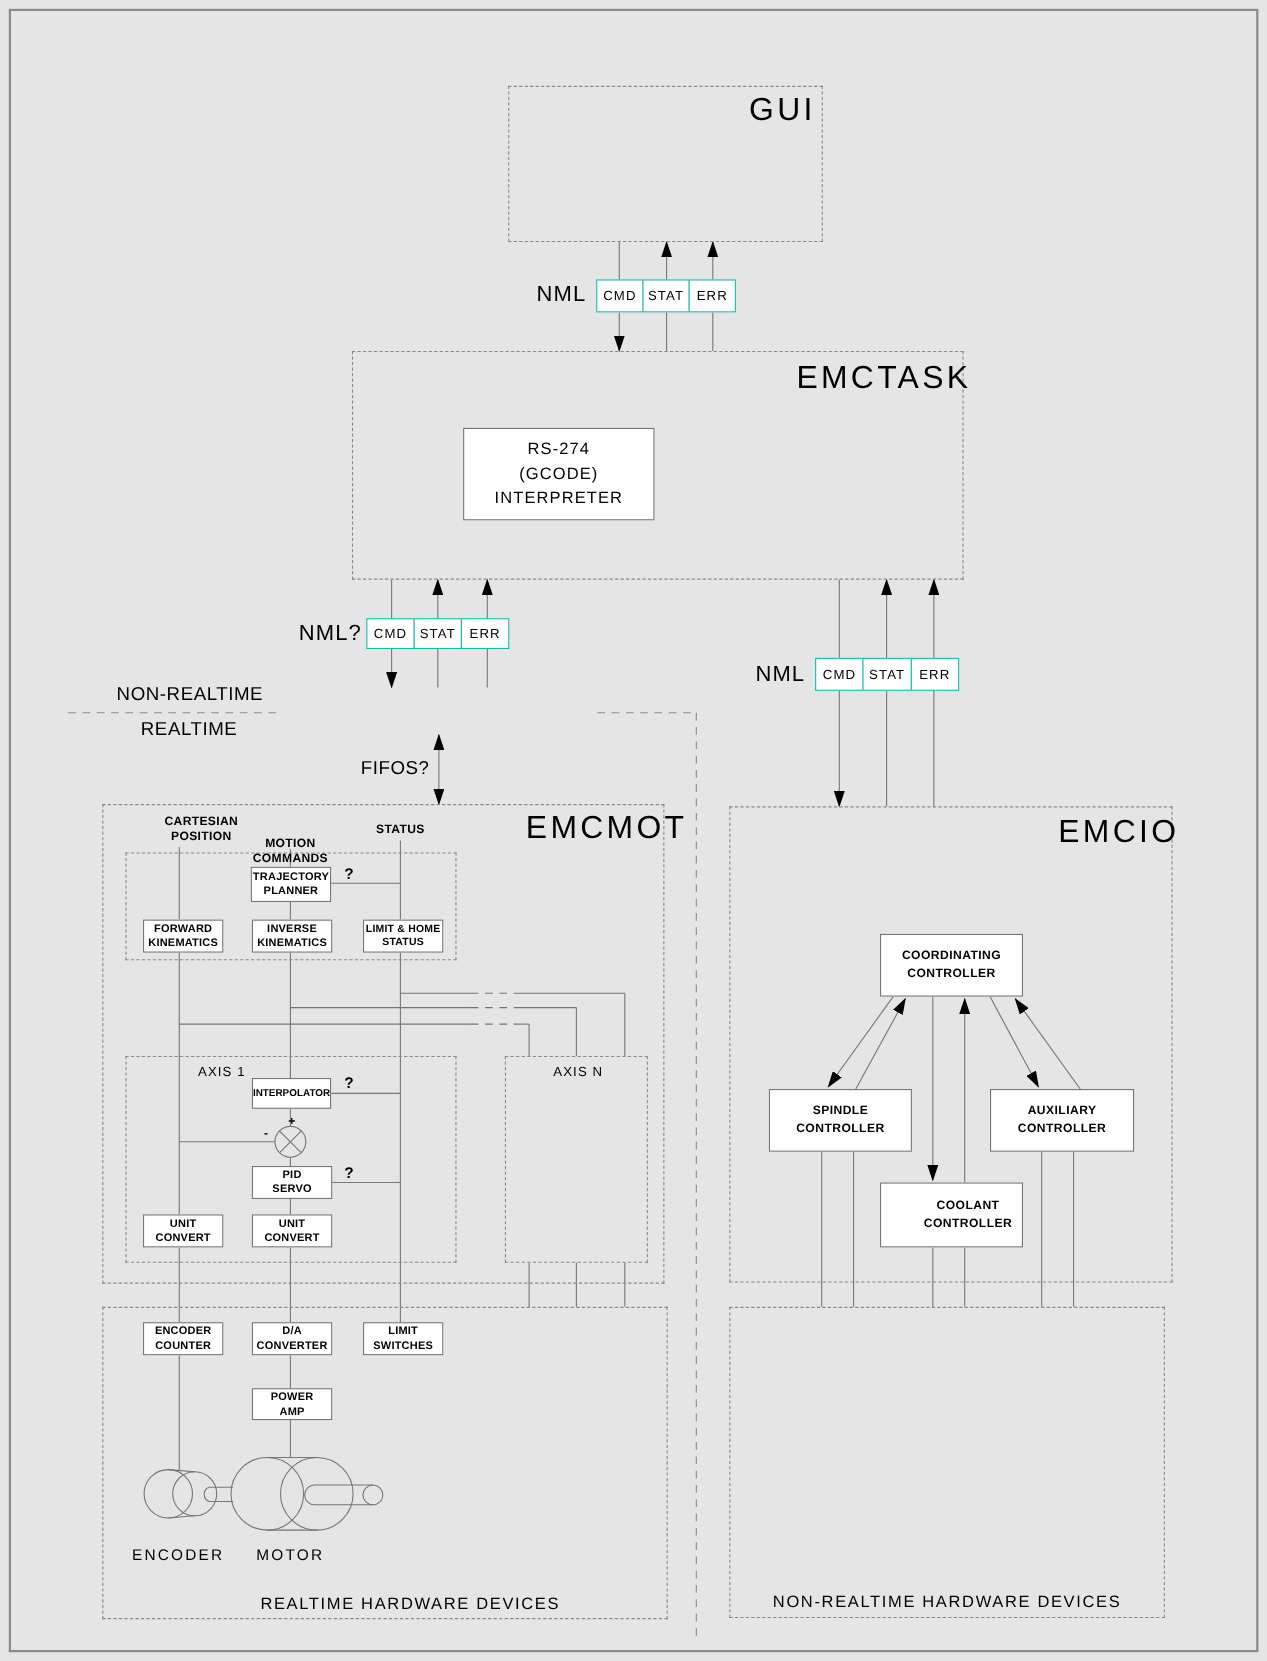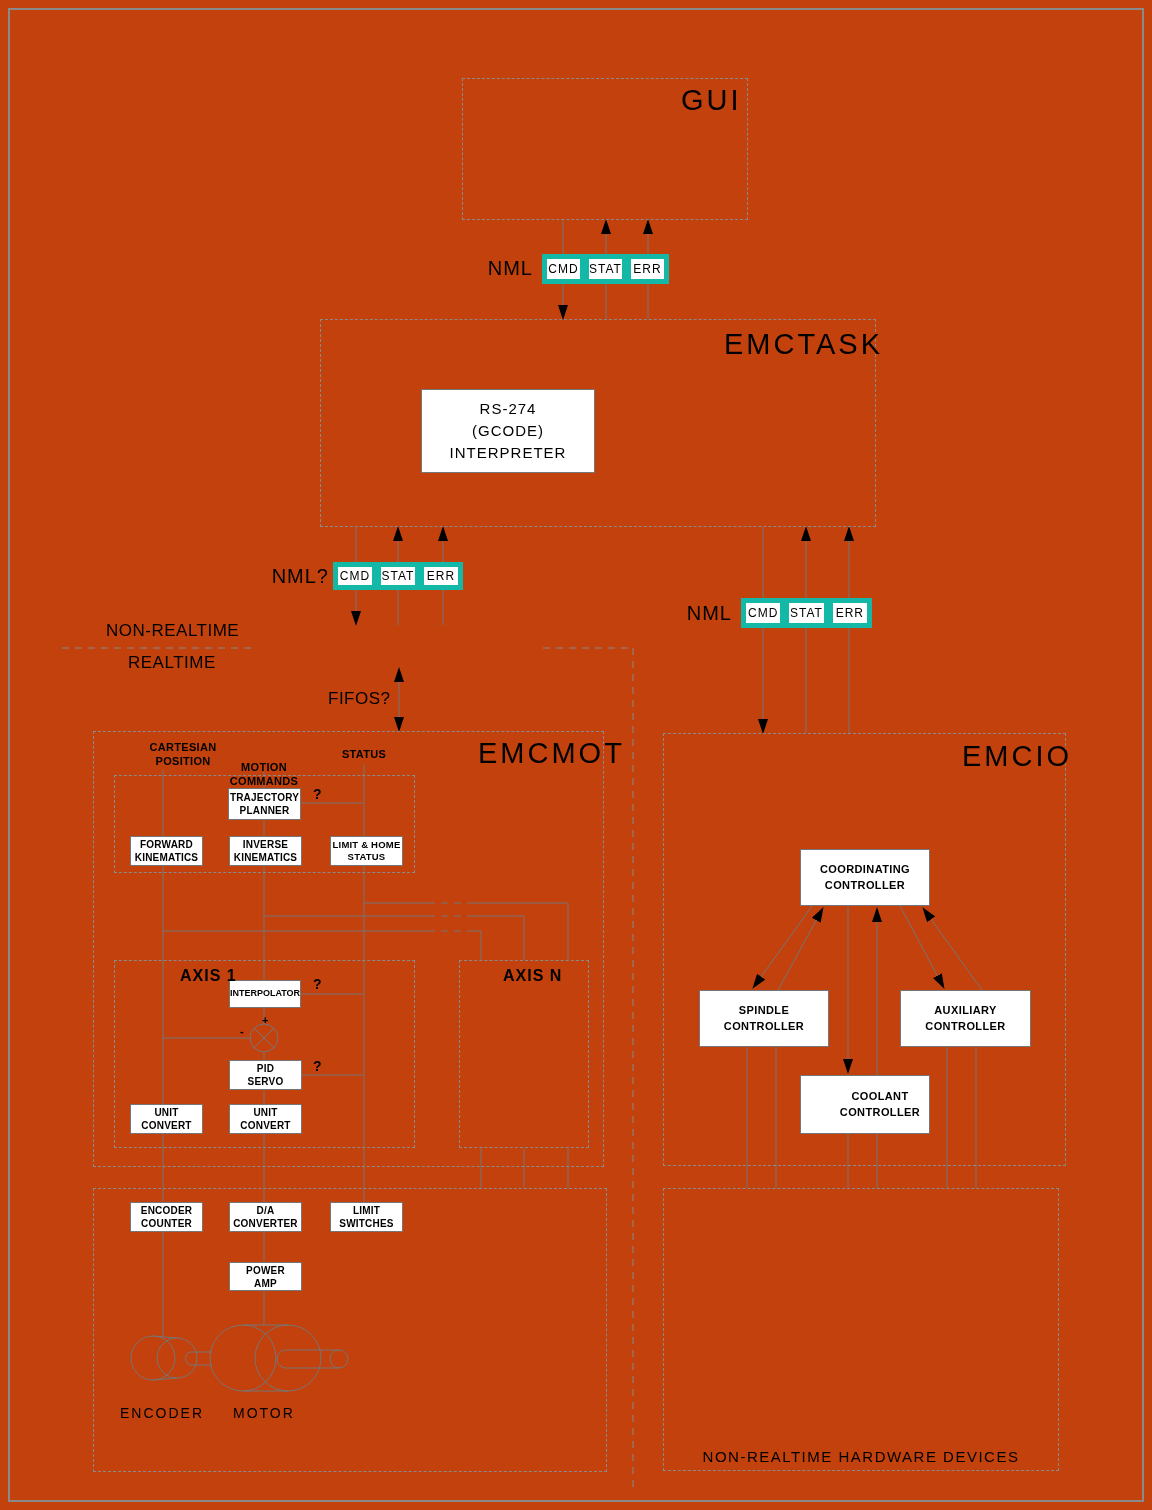--- a/index.html
+++ b/index.html
@@ -1,37 +1,37 @@
 <!DOCTYPE html>
 <html><head>
 <meta charset="utf-8">
 <style>
   html,body{margin:0;padding:0;background:#fff;}
-  .canvas{position:relative;width:1152px;height:1510px;background:#c2410c;
+  .canvas{position:relative;width:1152px;height:1510px;background:#e5e5e5;
           font-family:"Liberation Sans",sans-serif;color:#000;overflow:hidden;}
   .frame{position:absolute;inset:8px;border:2px solid #8a8a8a;z-index:0;}
   svg.wires{position:absolute;left:0;top:0;z-index:1;}
   .box{position:absolute;box-sizing:border-box;z-index:2;}
   .dashedbox{border:1px dashed #8a8a8a;background:transparent;}
   .solid{border:1px solid #767676;background:#fff;display:flex;align-items:center;justify-content:center;
          text-align:center;white-space:pre-line;}
   .lbl{position:absolute;z-index:3;white-space:pre-line;line-height:1.25;}
   .title{position:absolute;z-index:3;font-size:29px;letter-spacing:3px;white-space:nowrap;}
   .smalltext{font-size:10px;font-weight:bold;letter-spacing:.2px;line-height:1.3;}
   .ctrltext{font-size:11px;font-weight:bold;letter-spacing:.4px;line-height:1.45;}
   .midtext{font-size:15px;letter-spacing:1px;line-height:1.45;}
   .nmlrow{position:absolute;display:flex;z-index:2;}
-  .nmlrow .cell{flex:1;border:5px solid #14b8a6;background:#fff;margin-left:-1px;
+  .nmlrow .cell{flex:1;border:1px solid #14b8a6;background:#fff;margin-left:-1px;
                 display:flex;align-items:center;justify-content:center;
                 font-size:12px;letter-spacing:1px;}
   .nmlrow .cell:first-child{margin-left:0;}
   .nmllabel{position:absolute;z-index:3;font-size:20px;letter-spacing:1px;text-align:right;}
   .collabel{position:absolute;z-index:3;font-size:11px;font-weight:bold;letter-spacing:.3px;
             text-align:center;white-space:pre-line;line-height:1.3;}
-  .axislabel{position:absolute;z-index:3;font-size:16px;font-weight:bold;letter-spacing:1px;}
+  .axislabel{position:absolute;z-index:3;font-size:12px;font-weight:normal;letter-spacing:1px;}
   .qmark{position:absolute;z-index:3;font-size:14px;font-weight:bold;}
   .hwlabel{position:absolute;z-index:3;font-size:15px;letter-spacing:1.5px;text-align:center;}
   .sumsign{position:absolute;z-index:3;font-size:11px;font-weight:bold;}
 </style>
 </head>
 <body>
 
 <div class="canvas">
   <div class="frame"></div>
 
@@ -237,20 +237,21 @@
   <div class="box solid smalltext" style="left:130px;top:1202px;width:73px;height:30px;">ENCODER
 COUNTER</div>
   <div class="box solid smalltext" style="left:229px;top:1202px;width:73px;height:30px;">D/A
 CONVERTER</div>
   <div class="box solid smalltext" style="left:330px;top:1202px;width:73px;height:30px;">LIMIT
 SWITCHES</div>
   <div class="box solid smalltext" style="left:229px;top:1262px;width:73px;height:29px;">POWER
 AMP</div>
   <div class="lbl" style="left:120px;top:1405px;font-size:14px;letter-spacing:2px;">ENCODER</div>
   <div class="lbl" style="left:233px;top:1405px;font-size:14px;letter-spacing:2px;">MOTOR</div>
+  <div class="hwlabel" style="left:113px;top:1450px;width:520px;">REALTIME HARDWARE DEVICES</div>
 
   <div class="box dashedbox" style="left:663px;top:733px;width:403px;height:433px;"></div>
   <div class="title" style="left:962px;top:740px;">EMCIO</div>
   <div class="box solid ctrltext" style="left:800px;top:849px;width:130px;height:57px;">COORDINATING
 CONTROLLER</div>
   <div class="box solid ctrltext" style="left:699px;top:990px;width:130px;height:57px;">SPINDLE
 CONTROLLER</div>
   <div class="box solid ctrltext" style="left:900px;top:990px;width:131px;height:57px;">AUXILIARY
 CONTROLLER</div>
   <div class="box solid ctrltext" style="left:800px;top:1075px;width:130px;height:59px;padding-left:30px;">COOLANT

